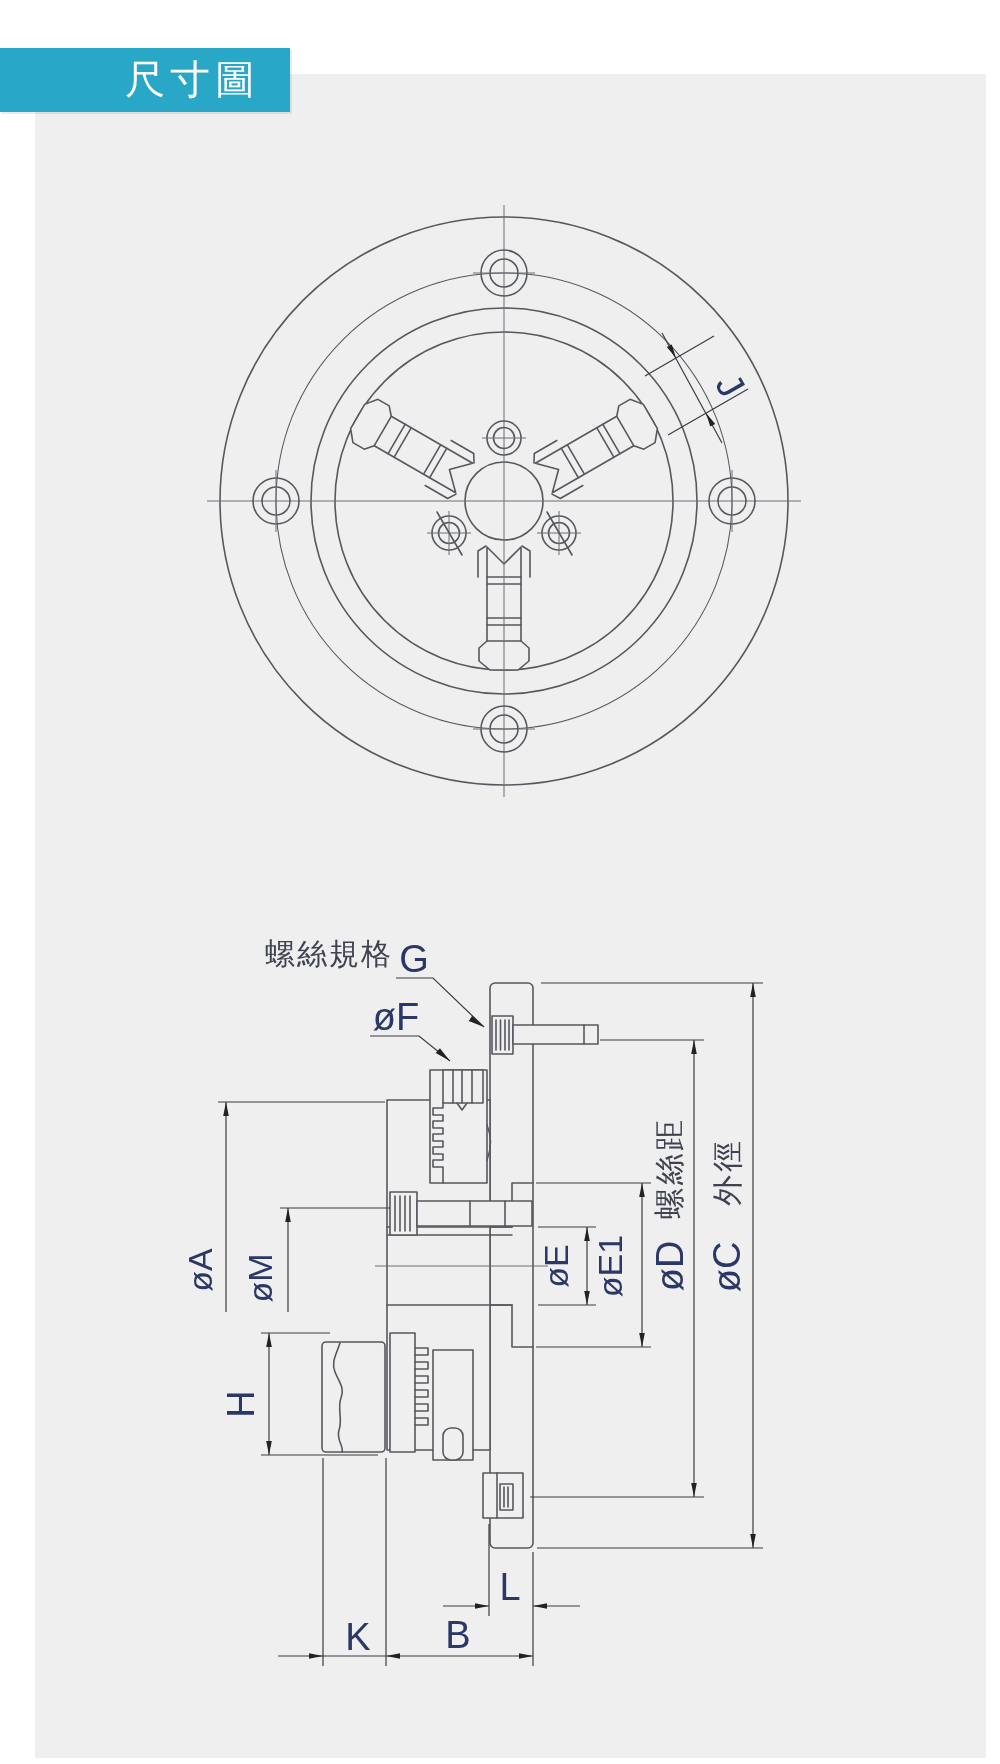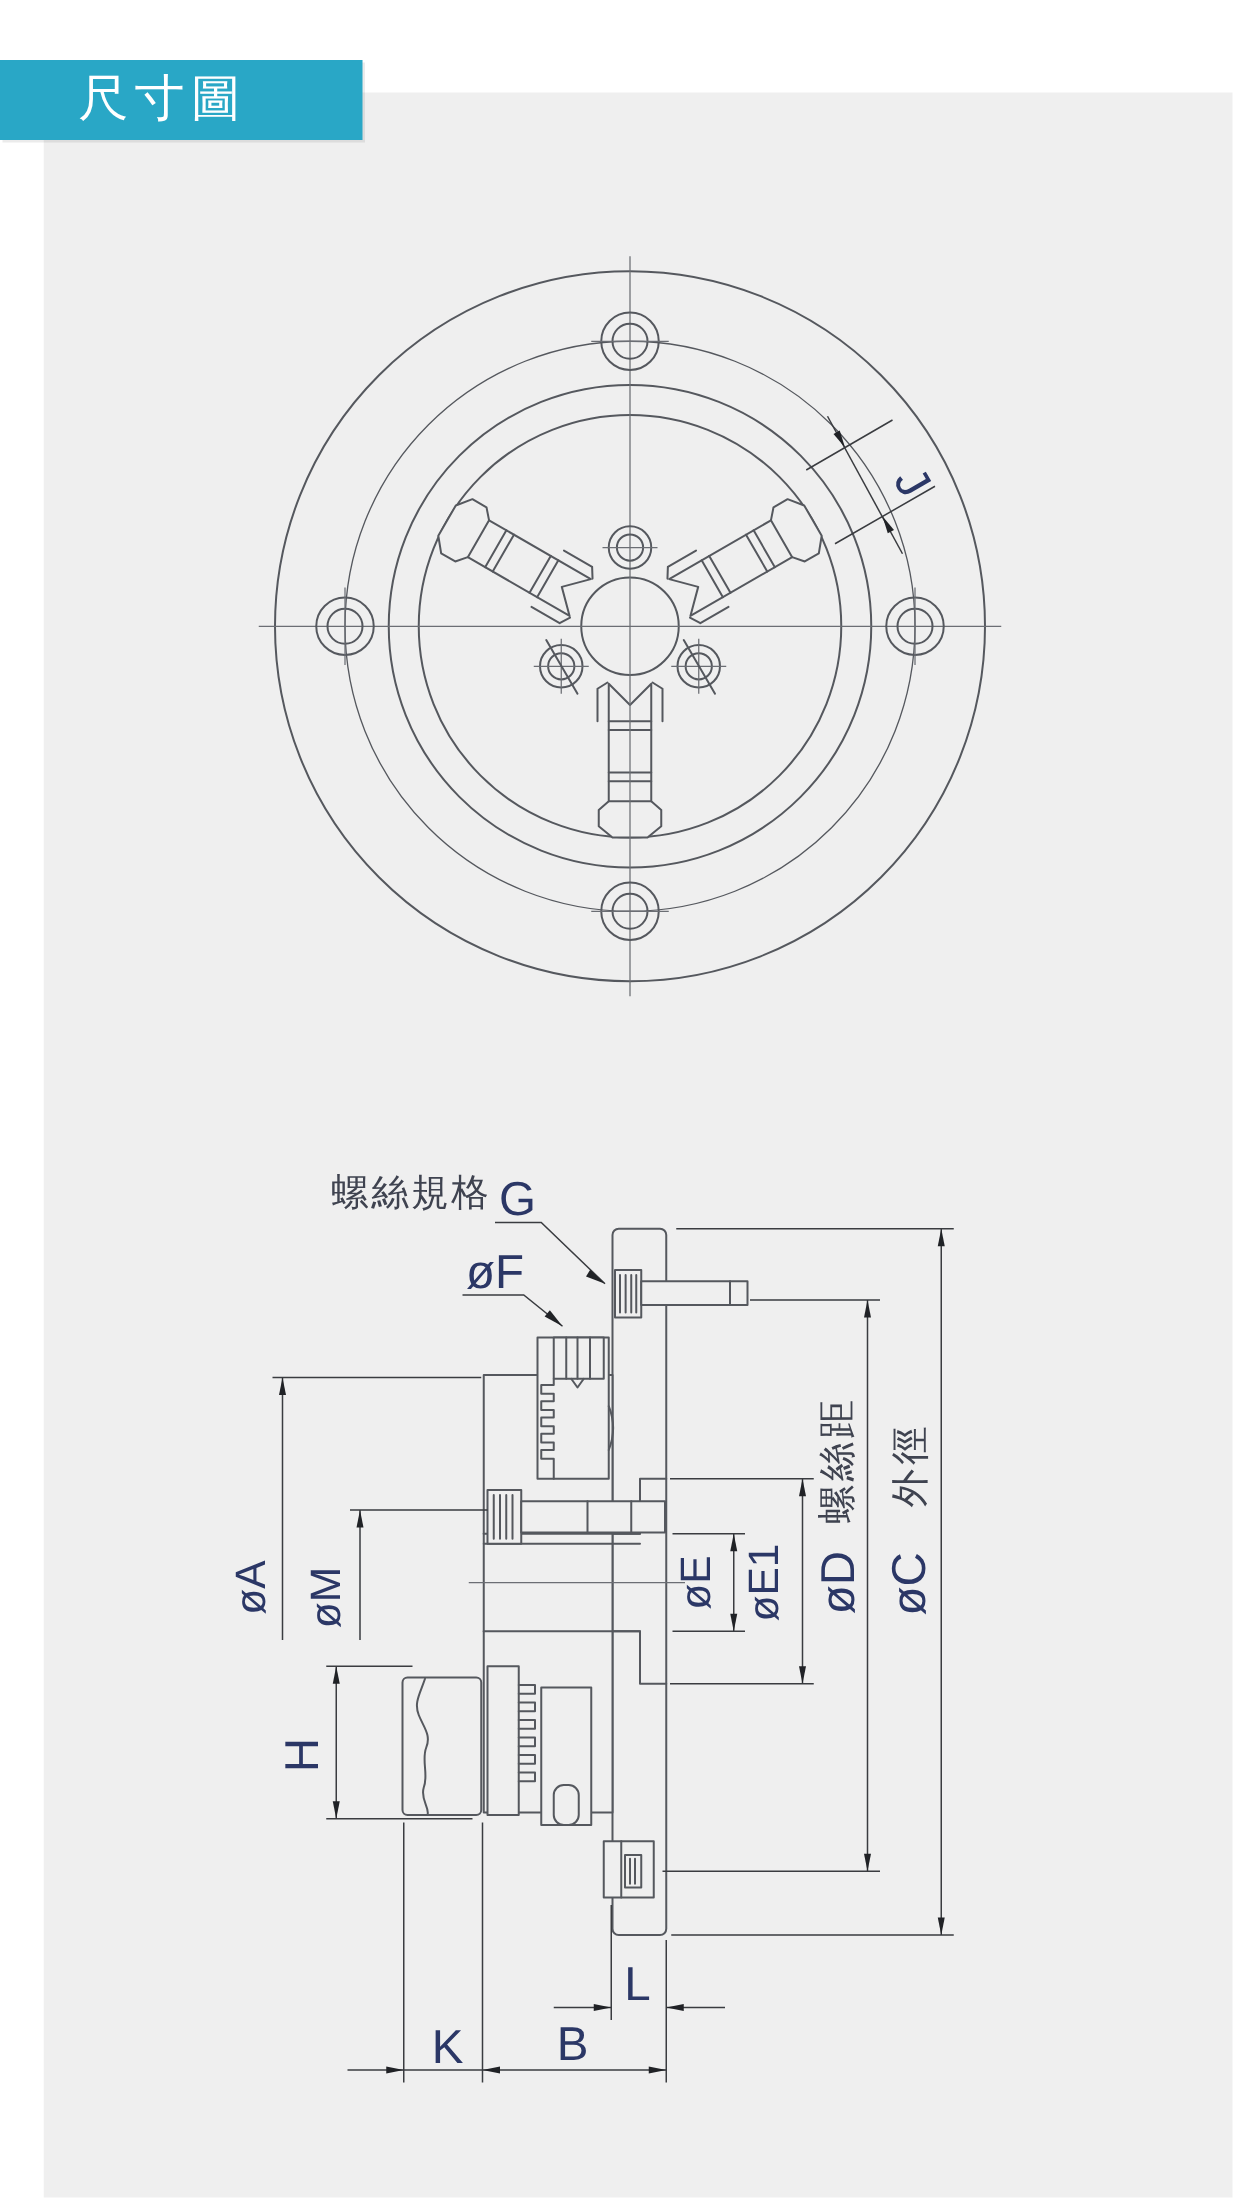--- a/index.html
+++ b/index.html
@@ -1,21 +1,21 @@
 <!DOCTYPE html>
 <html><head>
 <meta charset="utf-8">
 <style>
   html,body{margin:0;padding:0;background:#ffffff;}
   #stage{position:relative;width:1000px;height:1764px;background:#ffffff;overflow:hidden;
          font-family:"Liberation Sans", sans-serif;}
   #panel{position:absolute;left:35px;top:74px;width:951px;height:1684px;background:#efefef;}
   #badge{position:absolute;left:0;top:48px;width:290px;height:64px;background:#29a7c6;
          box-shadow:2px 2px 0 rgba(0,0,0,0.08);}
-  #badge .t{display:block;height:64px;line-height:62px;text-align:center;padding-right:30px;
+  #badge .t{display:block;height:64px;line-height:62px;text-align:right;padding-right:30px;
          color:#ffffff;font-size:40px;letter-spacing:5px;font-weight:400;}
   svg{position:absolute;left:0;top:0;}
   .part{stroke:#55585e;stroke-width:1.6;fill:none;stroke-linejoin:round;stroke-linecap:round;}
   .partf{stroke:#55585e;stroke-width:1.6;fill:#efefef;stroke-linejoin:round;}
   .thin{stroke:#55585e;stroke-width:1.05;fill:none;}
   .cl{stroke:#6b6e74;stroke-width:1;fill:none;}
   .dim{stroke:#3a3c40;stroke-width:1.2;fill:none;}
   .ah{fill:#202226;stroke:none;}
   text{fill:#2b3766;}
   .lbl{font-size:38px;}

